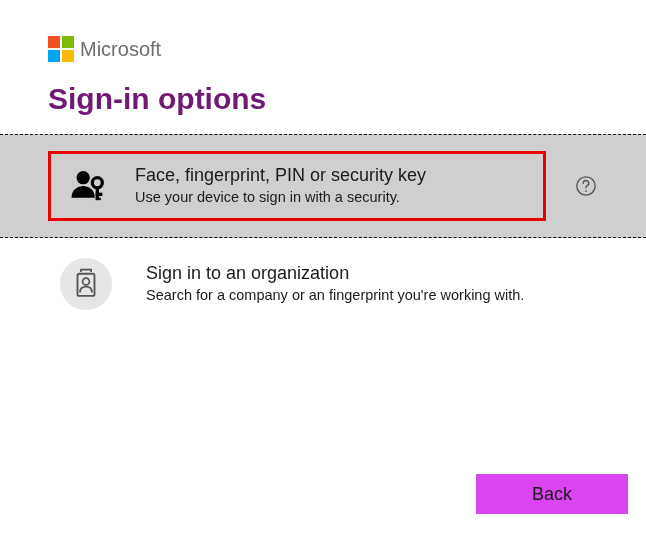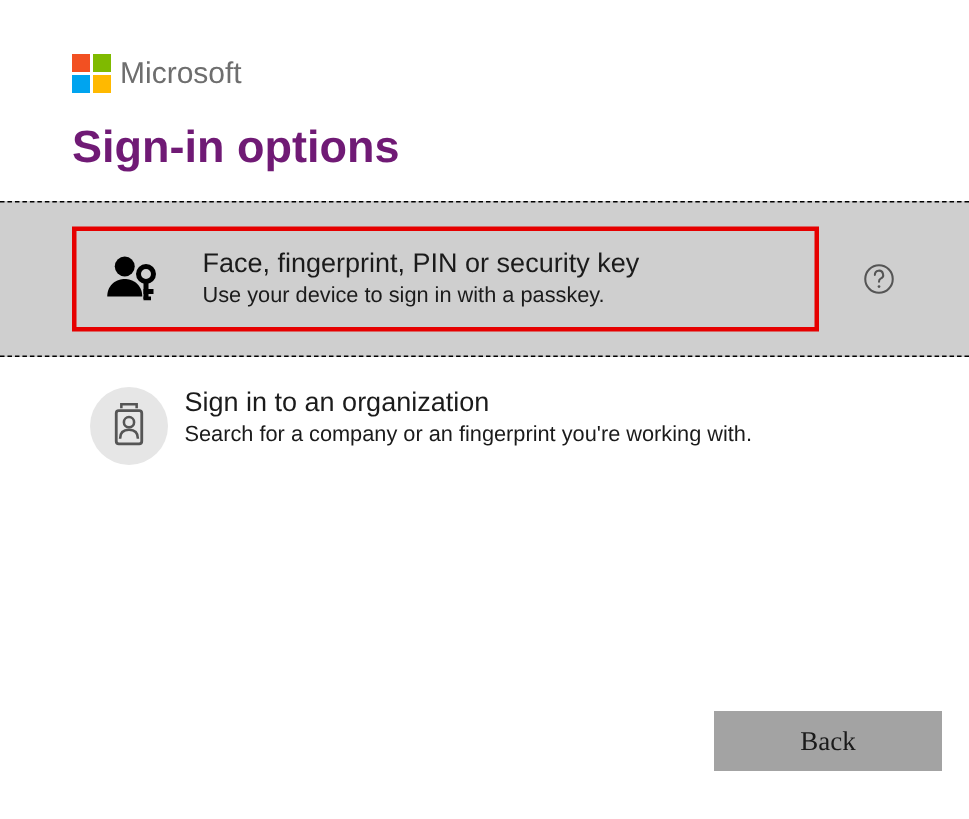--- a/index.html
+++ b/index.html
@@ -102,36 +102,36 @@
       height: 24px;
       display: flex;
       align-items: center;
       justify-content: center;
       flex-shrink: 0;
       margin-left: 12px;
     }
     .option-plain {
       padding: 20px 48px 20px 60px;
       display: flex;
-      align-items: flex-start;
-      gap: 11px;
+      align-items: center;
+      gap: 34px;
     }
     .option-plain .option-text { max-width: 400px; }
     .footer {
       position: absolute;
       bottom: 32px;
       right: 18px;
     }
     .btn-back {
-      background: #a3a3a3;
+      background: #d946ef;
       border: none;
       width: 152px;
       height: 40px;
       font-size: 18px;
-      font-family: Liberation Serif, serif;
+      font-family: Liberation Sans, sans-serif;
       color: #1b1b1b;
       cursor: pointer;
       text-align: center;
     }
   </style>
 </head>
 <body>
 
 <div class="header">
   <div class="brand">
@@ -155,21 +155,21 @@
             <circle cx="17" cy="14" r="8" fill="#000"></circle>
             <path d="M3 38 C3 28 11 24 17 24 C23 24 31 28 31 38 Z" fill="#000"></path>
             <circle cx="34" cy="20" r="6" fill="none" stroke="#000" stroke-width="4"></circle>
             <rect x="32" y="24" width="4" height="16" fill="#000"></rect>
             <rect x="32" y="32" width="8" height="4" fill="#000"></rect>
             <rect x="32" y="38" width="6" height="3" fill="#000"></rect>
           </svg>
         </div>
         <div class="option-text">
           <div class="option-title">Face, fingerprint, PIN or security key</div>
-          <div class="option-desc">Use your device to sign in with a passkey.</div>
+          <div class="option-desc">Use your device to sign in with a security.</div>
         </div>
       </div>
       <div class="help-icon">
         <svg viewBox="0 0 24 24" width="22" height="22">
           <circle cx="12" cy="12" r="10" fill="none" stroke="#555" stroke-width="1.5"></circle>
           <path d="M9 9 a3 3 0 1 1 4.2 2.7 c-1 .5-1.2 1-1.2 2.3" fill="none" stroke="#555" stroke-width="1.5" stroke-linecap="round"></path>
           <circle cx="12" cy="17.5" r="1" fill="#555"></circle>
         </svg>
       </div>
     </div>

